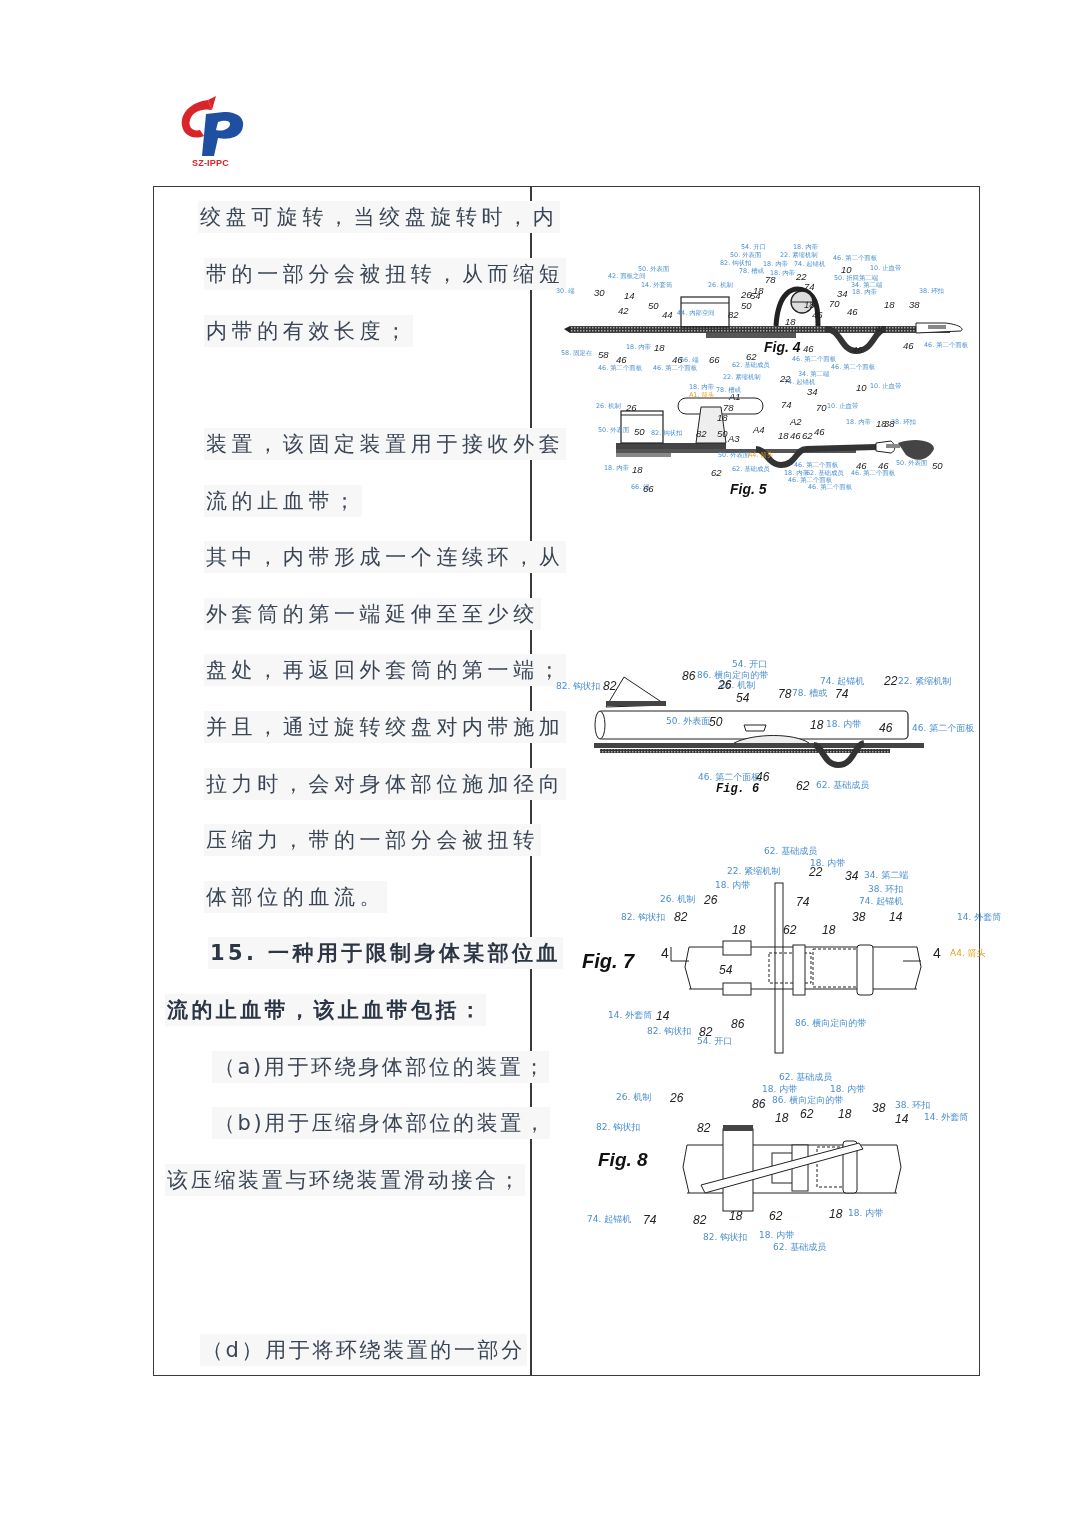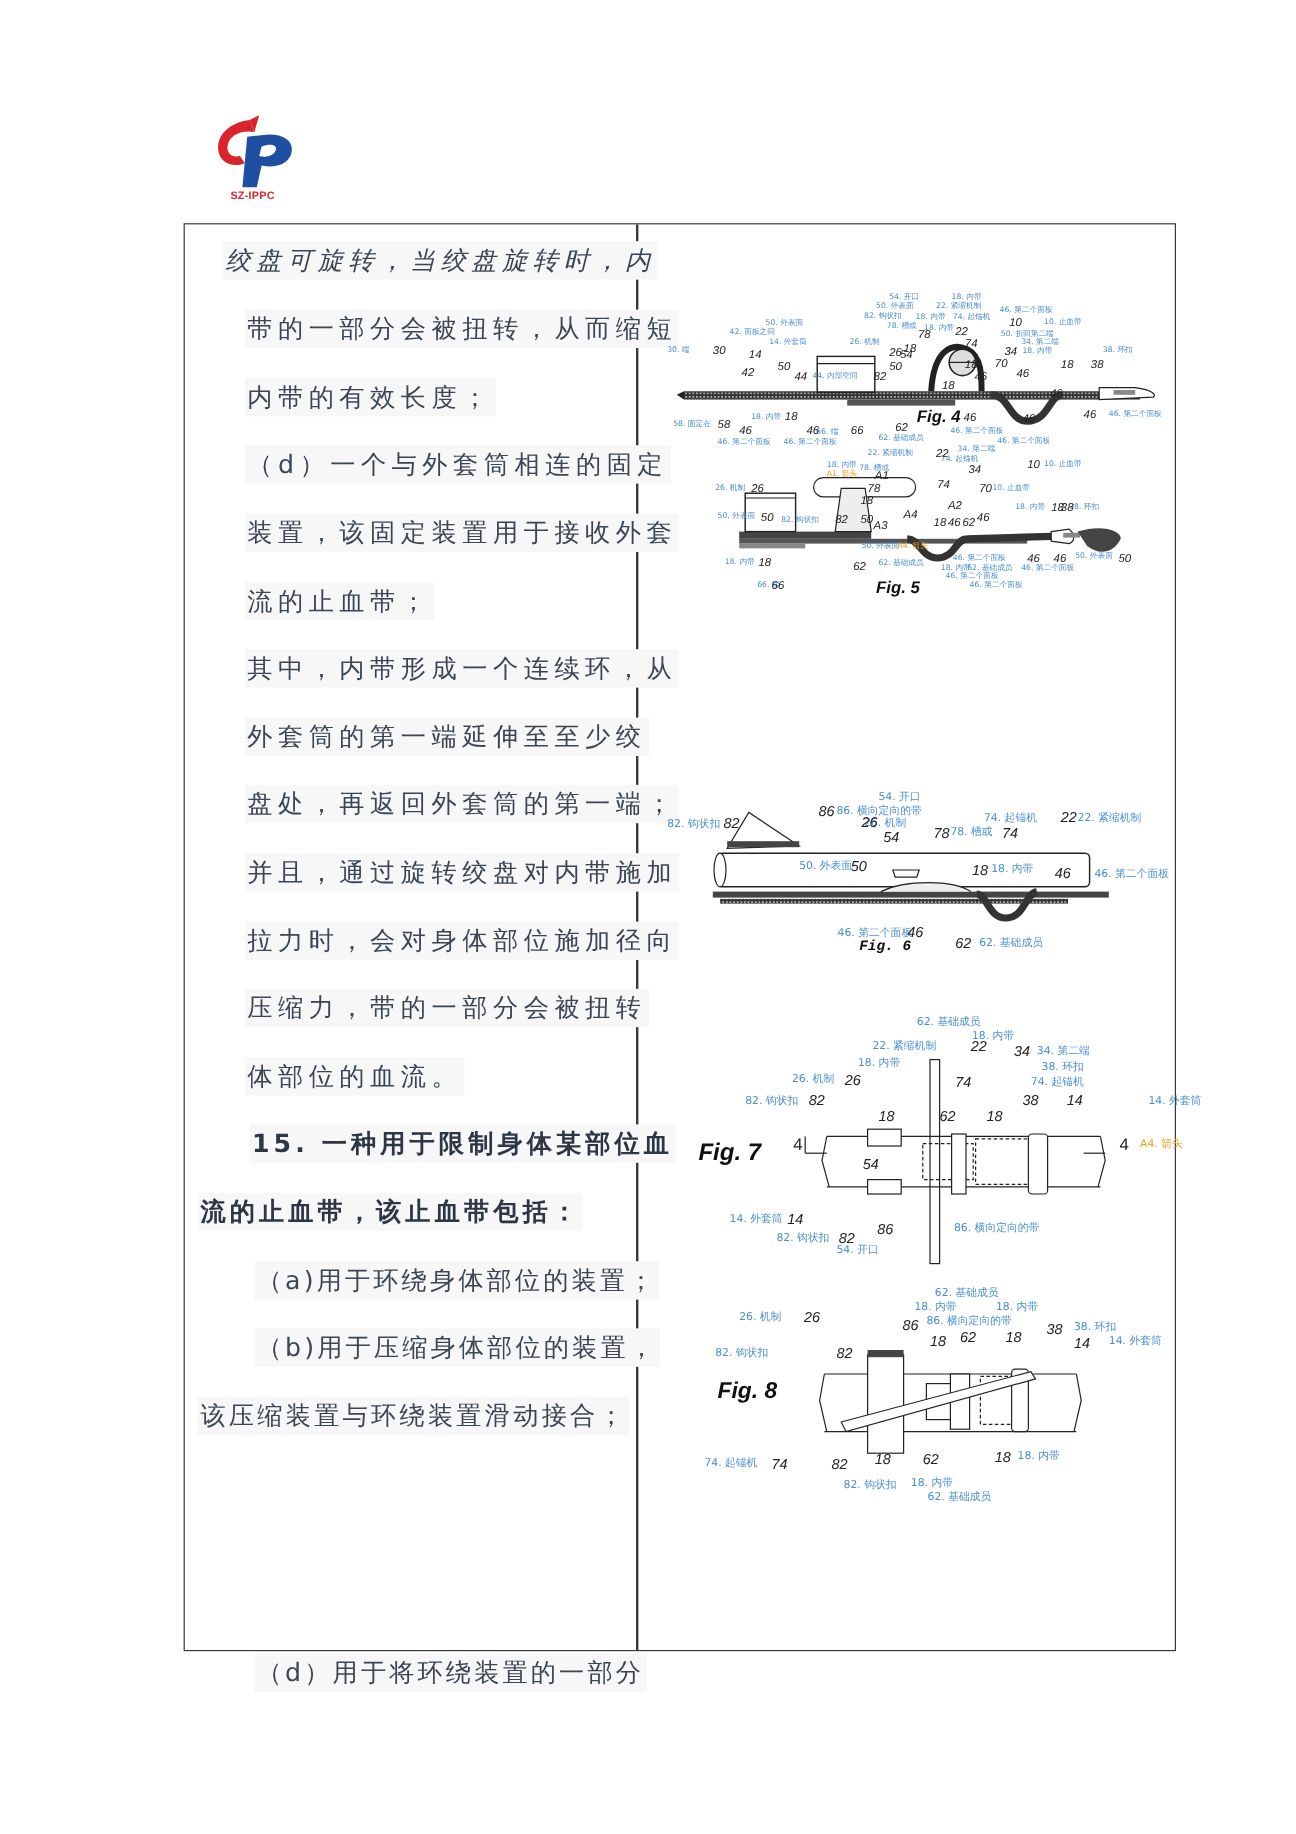--- a/index.html
+++ b/index.html
@@ -30,39 +30,38 @@
     <path d="M30 4 L38 0 L34 14 Z" fill="#d9242b"></path>
     <path d="M28 18 L46 16 C62 16 68 24 64 34 C60 42 50 44 40 42 L36 60 L24 60 Z M40 26 L38 34 C46 36 52 32 52 28 C52 24 46 24 40 26 Z" fill="#1f4fa0"></path>
   </svg>
 </div>
 <div class="logo-text">SZ-IPPC</div>
 
 <div class="table">
   <div class="divider"></div>
 
   <div class="left">
-    <div class="line" style="left:32px; top:14px;font-style:italic;">绞盘可旋转，当绞盘旋转时，内</div>
+    <div class="line" style="left:44px; top:14px;">绞盘可旋转，当绞盘旋转时，内</div>
     <div class="line" style="left:50px; top:71px;">带的一部分会被扭转，从而缩短</div>
     <div class="line" style="left:50px; top:128px;">内带的有效长度；</div>
-    <div class="line" style="left:50px; top:184px;">（d）一个与外套筒相连的固定</div>
     <div class="line" style="left:50px; top:241px;">装置，该固定装置用于接收外套</div>
     <div class="line" style="left:50px; top:298px;">流的止血带；</div>
     <div class="line" style="left:50px; top:354px;">其中，内带形成一个连续环，从</div>
     <div class="line" style="left:50px; top:411px;">外套筒的第一端延伸至至少绞</div>
     <div class="line" style="left:50px; top:467px;">盘处，再返回外套筒的第一端；</div>
     <div class="line" style="left:50px; top:524px;">并且，通过旋转绞盘对内带施加</div>
     <div class="line" style="left:50px; top:581px;">拉力时，会对身体部位施加径向</div>
     <div class="line" style="left:50px; top:637px;">压缩力，带的一部分会被扭转</div>
     <div class="line" style="left:50px; top:694px;">体部位的血流。</div>
     <div class="line bold" style="left:54px; top:750px;">15. 一种用于限制身体某部位血</div>
     <div class="line bold" style="left:11px; top:807px;">流的止血带，该止血带包括：</div>
     <div class="line" style="left:58px; top:864px; letter-spacing:2.6px;">（a)用于环绕身体部位的装置；</div>
     <div class="line" style="left:58px; top:920px; letter-spacing:2.6px;">（b)用于压缩身体部位的装置，</div>
     <div class="line" style="left:11px; top:977px; letter-spacing:2.7px;">该压缩装置与环绕装置滑动接合；</div>
-    <div class="line" style="left:58px; top:1147px; letter-spacing:2.6px;margin-top:44px;">（d）用于将环绕装置的一部分</div>
+    <div class="line" style="left:46px; top:1147px; letter-spacing:2.6px;">（d）用于将环绕装置的一部分</div>
   </div>
 
   <div class="right">
 
     <div class="fig" style="left:24px; top:56px; width:410px; height:128px;">
       <svg width="410" height="128">
 
         <rect x="14" y="83" width="380" height="7" fill="#444"></rect>
         <rect x="14" y="84" width="380" height="5" fill="url(#hatch)"></rect>
         <defs>

